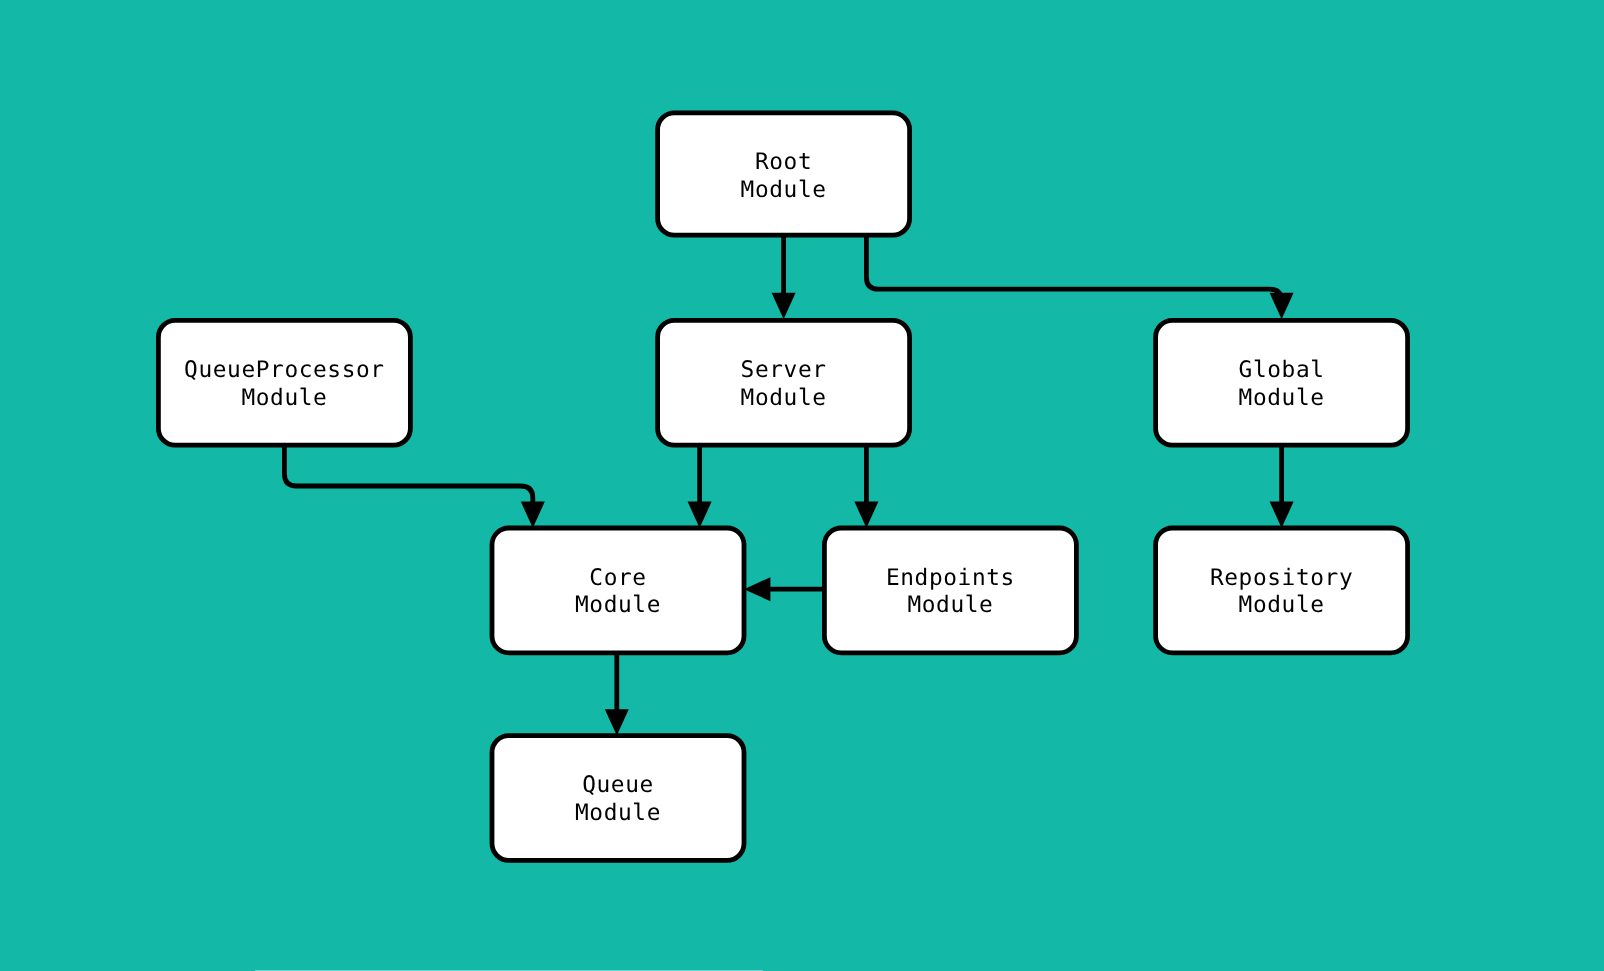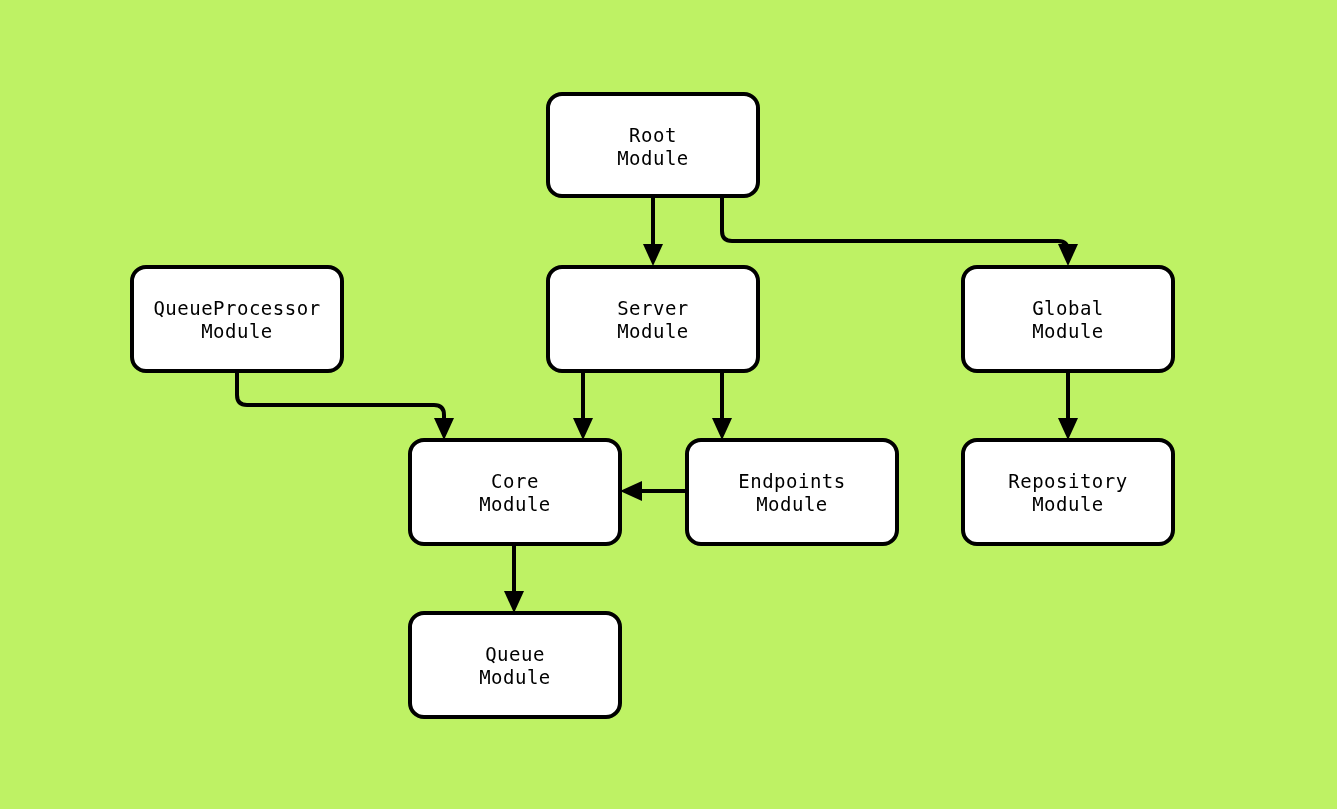--- a/index.html
+++ b/index.html
@@ -11,21 +11,21 @@
   body {
     width: 1337px;
     height: 809px;
     overflow: hidden;
     font-family: "DejaVu Sans Mono", "Liberation Mono", monospace;
   }
   #diagram-canvas {
     position: relative;
     width: 1337px;
     height: 809px;
-    background: #bef264;
+    background: #14b8a6;
   }
   #diagram-svg {
     position: absolute;
     top: 0;
     left: 0;
     width: 1337px;
     height: 809px;
     display: block;
   }
   .node-rect {

